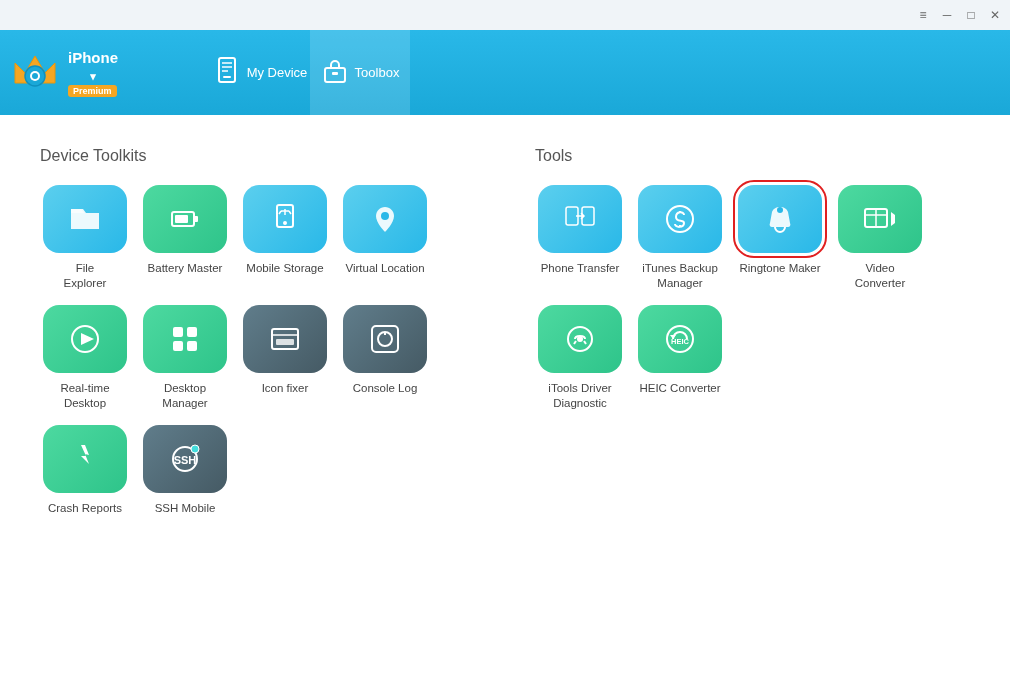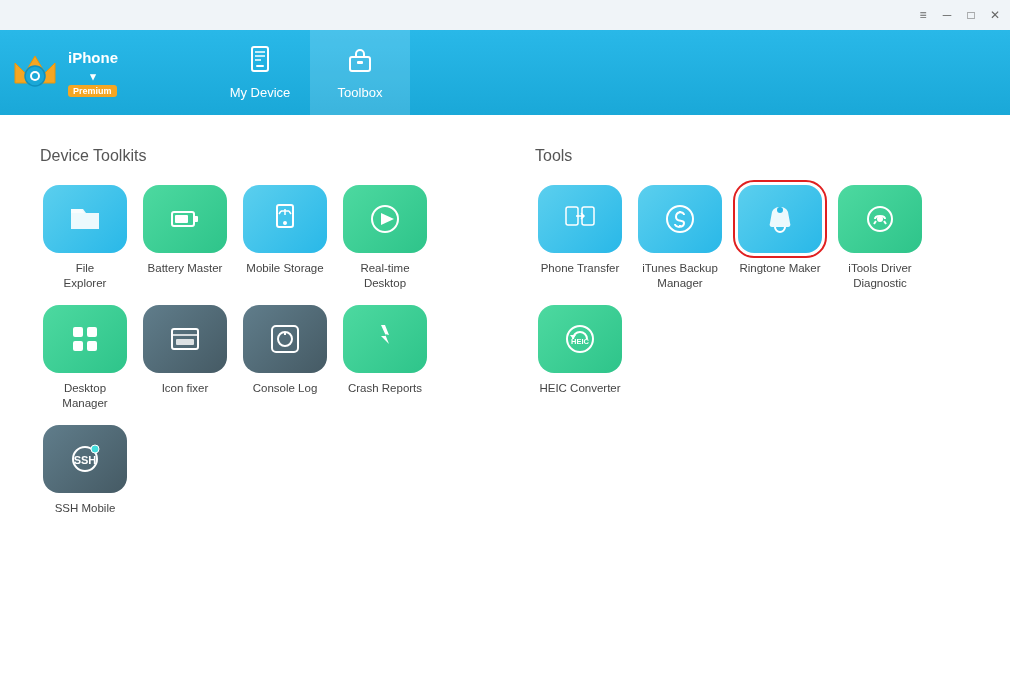--- a/index.html
+++ b/index.html
@@ -82,21 +82,21 @@
     .nav-tabs {
       display: flex;
       align-items: flex-end;
       padding-bottom: 0;
       margin-left: 0;
     }
     .nav-tab {
       width: 100px;
       height: 85px;
       display: flex;
-      flex-direction: column;
+      flex-direction: row;
       align-items: center;
       justify-content: center;
       color: white;
       cursor: pointer;
       gap: 6px;
       font-size: 13px;
     }
     .nav-tab.active {
       background: rgba(255,255,255,0.15);
     }
@@ -272,20 +272,29 @@
             <svg viewBox="0 0 36 36">
               <rect x="10" y="4" width="16" height="22" rx="2" stroke="white" stroke-width="2" fill="none"></rect>
               <circle cx="18" cy="22" r="2" fill="white"></circle>
 
               <path d="M18 8v6M14 10h8M14 10l-2 3M22 10l2 3" stroke="white" stroke-width="1.5" fill="none"></path>
             </svg>
           </div>
           <span class="tool-label">Mobile Storage</span>
         </div>
 
+        <div class="tool-item">
+          <div class="tool-icon-wrap bg-blue-light">
+            <svg viewBox="0 0 36 36">
+              <path d="M18 6c-5 0-9 4-9 9 0 7 9 16 9 16s9-9 9-16c0-5-4-9-9-9z" fill="rgba(255,255,255,0.9)"></path>
+              <circle cx="18" cy="15" r="4" fill="#29b8e8"></circle>
+            </svg>
+          </div>
+          <span class="tool-label">Virtual Location</span>
+        </div>
 
         <div class="tool-item">
           <div class="tool-icon-wrap bg-green">
             <svg viewBox="0 0 36 36">
               <circle cx="18" cy="18" r="13" stroke="white" stroke-width="2" fill="none"></circle>
               <polygon points="14,12 27,18 14,24" fill="white"></polygon>
             </svg>
           </div>
           <span class="tool-label">Real-time<br>Desktop</span>
         </div>
@@ -378,20 +387,31 @@
           <div class="tool-icon-wrap bg-blue-light selected" style="outline: 2.5px solid #e02020; outline-offset: 3px;">
             <svg viewBox="0 0 36 36">
               <path d="M18 6 C14 6 11 8 10 11 L8 22 C7 24 8 26 10 26 L26 26 C28 26 29 24 28 22 L26 11 C25 8 22 6 18 6 Z" fill="rgba(255,255,255,0.9)"></path>
               <path d="M13 26 C13 29 15.5 31 18 31 C20.5 31 23 29 23 26" stroke="white" stroke-width="2" fill="none"></path>
               <circle cx="18" cy="9" r="3" fill="#29b8e8"></circle>
             </svg>
           </div>
           <span class="tool-label">Ringtone Maker</span>
         </div>
 
+        <div class="tool-item">
+          <div class="tool-icon-wrap bg-green">
+            <svg viewBox="0 0 36 36">
+              <rect x="3" y="8" width="22" height="18" rx="2" stroke="white" stroke-width="2" fill="none"></rect>
+              <polygon points="29,11 33,14 33,22 29,25" fill="white"></polygon>
+              <line x1="3" y1="14" x2="25" y2="14" stroke="white" stroke-width="1.5"></line>
+              <line x1="14" y1="8" x2="14" y2="26" stroke="white" stroke-width="1.5"></line>
+            </svg>
+          </div>
+          <span class="tool-label">Video<br>Converter</span>
+        </div>
 
         <div class="tool-item">
           <div class="tool-icon-wrap bg-green">
             <svg viewBox="0 0 36 36">
               <circle cx="18" cy="18" r="12" stroke="white" stroke-width="2" fill="none"></circle>
               <path d="M13 18 c0-4 10-4 10 0" stroke="white" stroke-width="2" fill="none"></path>
               <circle cx="18" cy="18" r="3" fill="white"></circle>
               <path d="M12 23 L14 20" stroke="white" stroke-width="2"></path>
               <path d="M24 23 L22 20" stroke="white" stroke-width="2"></path>
             </svg>

